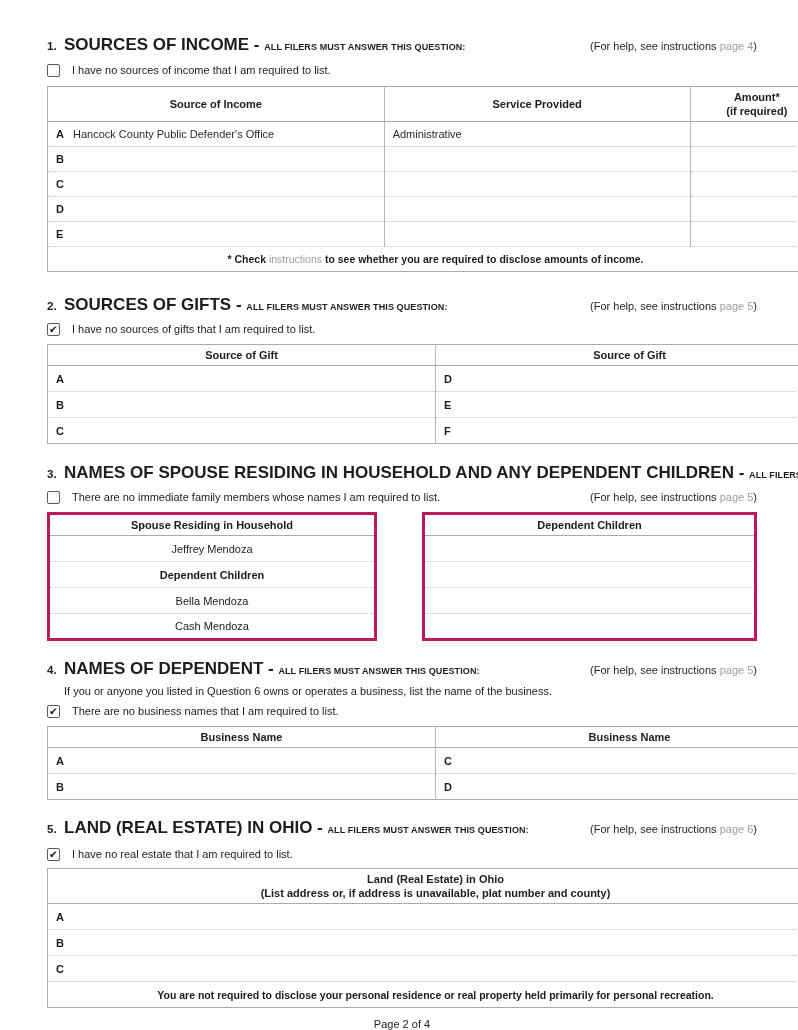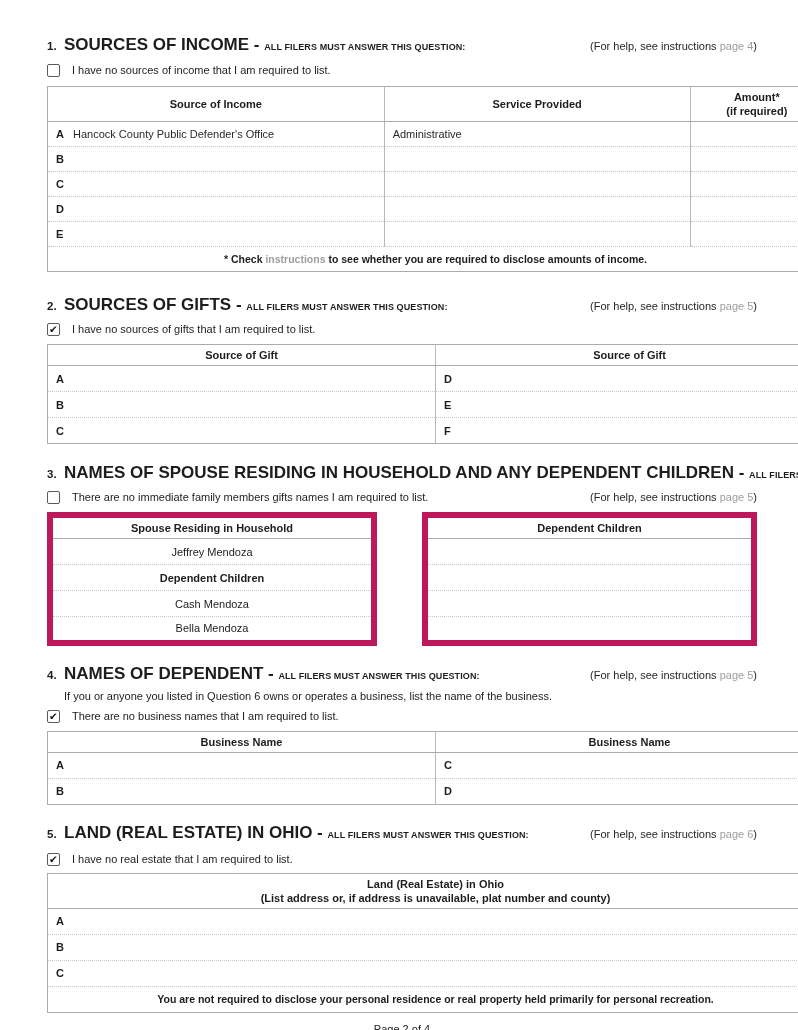--- a/index.html
+++ b/index.html
@@ -37,31 +37,31 @@
   .intro { font-size:11px; line-height:15px; margin-top:5px; padding-left:17px; }
 
   
   table.ftable { border-collapse:collapse; table-layout:fixed; width:777px; border:1px solid #ababab; font-size:11px; }
   table.ftable th { font-weight:700; text-align:center; border-bottom:1px solid #ababab; padding:3px 4px; line-height:14px; }
   table.ftable td { border-top:1px dotted #c6c6c6; padding:0 8px; vertical-align:middle; }
   table.ftable td + td, table.ftable th + th { border-left:1px solid #b8b8b8; }
   .letter { font-weight:700; display:inline-block; min-width:17px; }
   .cellval { color:#2a2a2a; }
   .tfoot-cell { text-align:center !important; font-weight:700; font-size:10.5px; height:25px; }
-  .graylink { color:#9d9d9d; font-weight:700; cursor:pointer; }
+  .graylink { color:#9d9d9d; font-weight:400; cursor:pointer; }
 
   .t-income th { height:27px; }
   .t-income td { height:25px; }
   .t-two td { height:26px; }
   .t-fam td { height:26px; text-align:center; padding:0 4px; }
   .t-fam .bold { font-weight:700; color:#1d1d1d; }
   .fam-wrap { display:flex; gap:45px; margin-top:7px; }
   .t-fam-left { width:330px !important; }
   .t-fam-right { width:335px !important; }
-  table.t-fam { border:6px solid #be185d; }
+  table.t-fam { border:3px solid #be185d; }
   .t-land th { padding:2px 4px; }
   .t-land td { height:26px; }
 
   .mt-table { margin-top:8px; }
   .sec-gifts { margin-top:25px; }
   .sec-family { margin-top:21px; }
   .sec-businesses { margin-top:20px; }
   .sec-land { margin-top:20px; }
   .sec-gifts .cb-row, .sec-family .cb-row, .sec-land .cb-row { margin-top:7px; }
   .sec-land .cb-row { margin-top:9px; }
@@ -177,43 +177,43 @@
 
   <section class="sec-family">
     <div class="sec-head">
       <div class="sec-left">
         <span class="sec-num">3.</span><span class="sec-title">NAMES OF SPOUSE RESIDING IN HOUSEHOLD AND ANY DEPENDENT CHILDREN - </span><span class="sec-sub">ALL FILERS MUST ANSWER THIS QUESTION:</span>
       </div>
     </div>
     <div class="cb-row spread">
       <span class="cb-group">
         <span class="checkbox"></span>
-        <span class="cb-label">There are no immediate family members gifts names I am required to list.</span>
+        <span class="cb-label">There are no immediate family members whose names I am required to list.</span>
       </span>
       <span class="help"><span>(For help, see instructions </span><span class="pagelink">page 5</span><span>)</span></span>
     </div>
     <div class="fam-wrap">
       <table class="ftable t-fam t-fam-left">
         <thead>
             <tr>
               <th>Spouse Residing in Household</th>
             </tr>
           </thead>
         <tbody>
           <tr>
               <td>Jeffrey Mendoza</td>
             </tr>
           <tr>
               <td class="bold">Dependent Children</td>
             </tr>
           <tr>
+              <td>Bella Mendoza</td>
+            </tr>
+          <tr>
               <td>Cash Mendoza</td>
-            </tr>
-          <tr>
-              <td>Bella Mendoza</td>
             </tr>
         </tbody>
       </table>
       <table class="ftable t-fam t-fam-right">
         <thead>
             <tr>
               <th>Dependent Children</th>
             </tr>
           </thead>
         <tbody>

